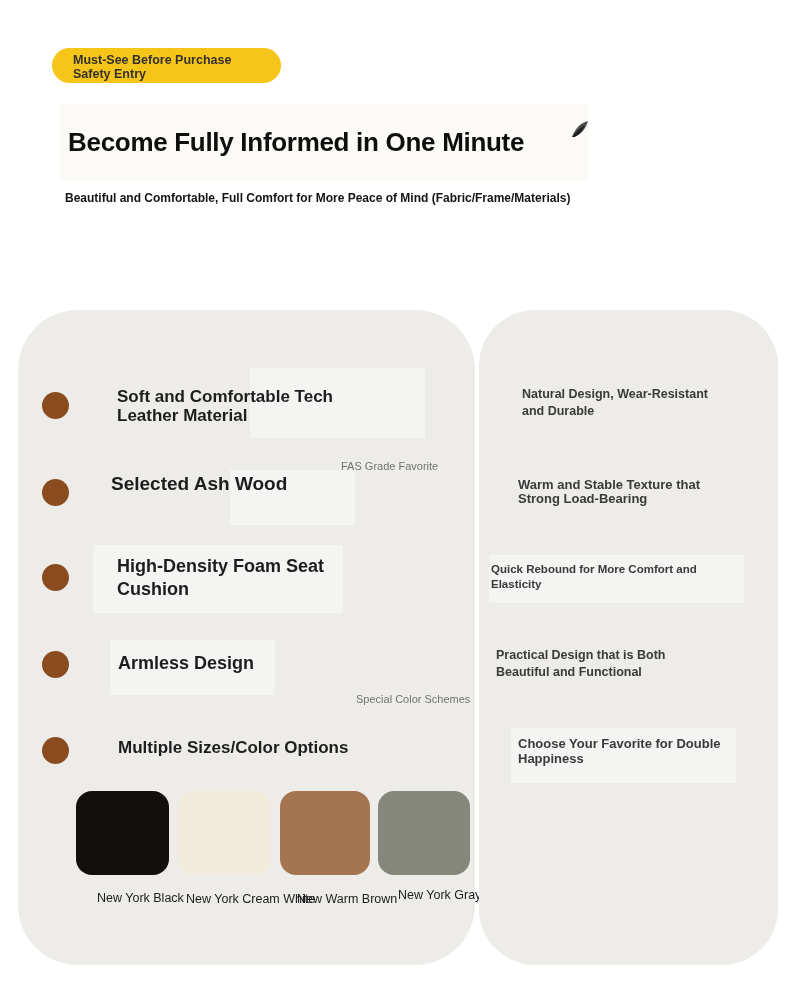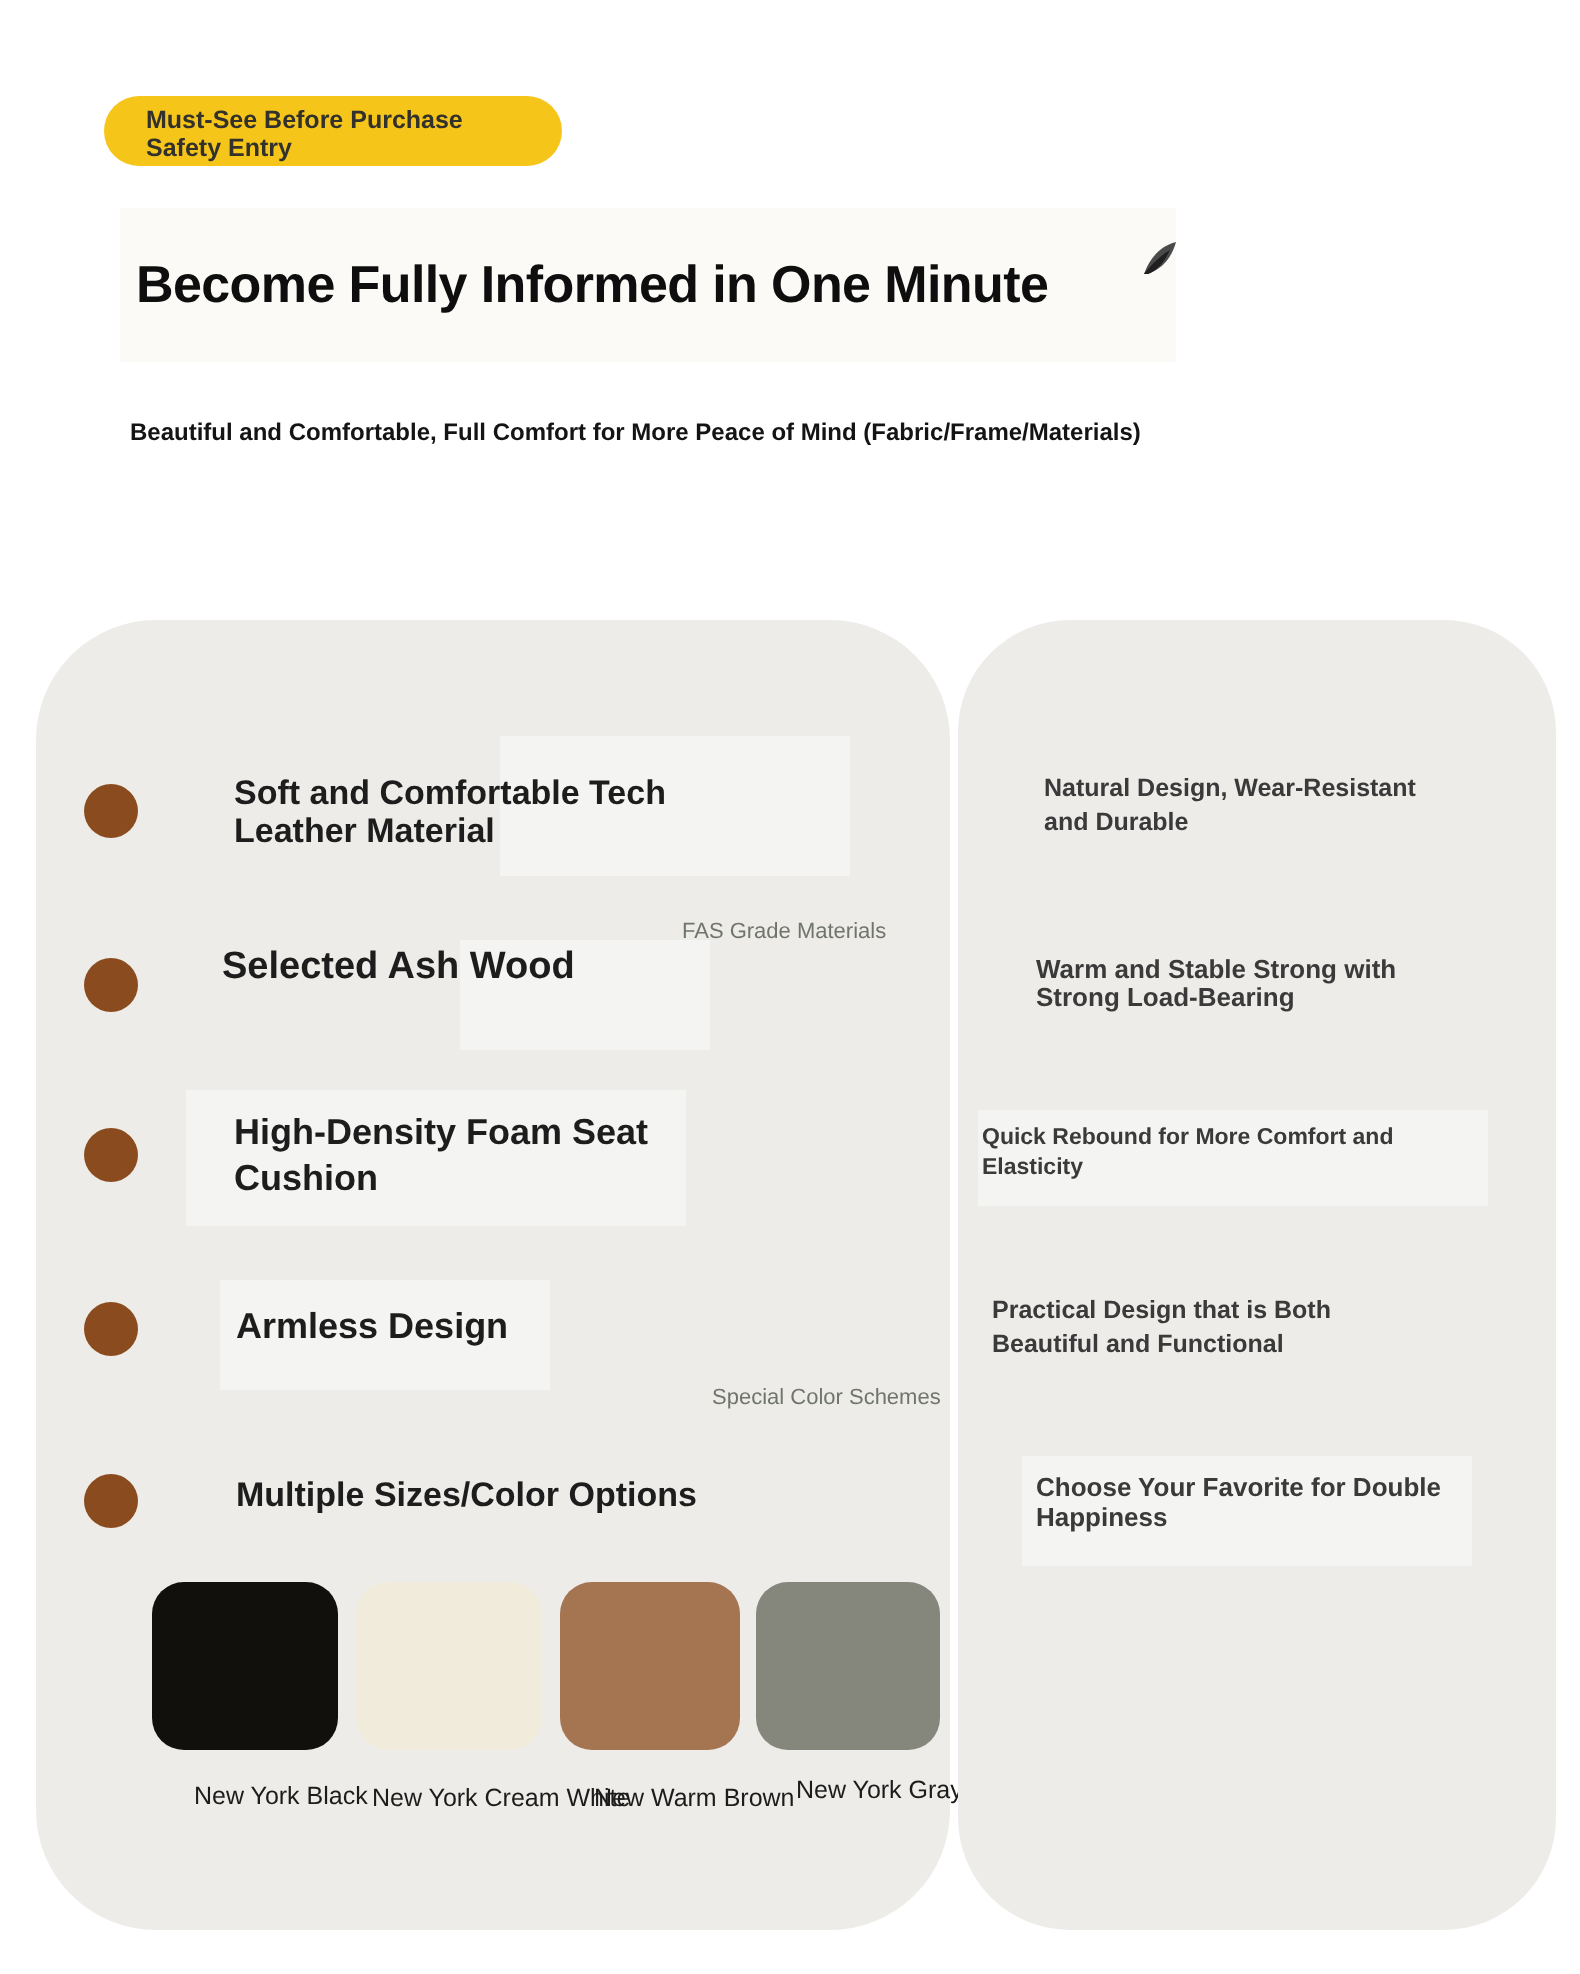--- a/index.html
+++ b/index.html
@@ -16,21 +16,21 @@
   .badge div { font-size: 12.5px; font-weight: 700; line-height: 14.5px; }
 
   
   .title-band { position: absolute; left: 60px; top: 104px; width: 528px; height: 77px; background: #fbfaf7; }
   .title {
     position: absolute; left: 68px; top: 127px; font-size: 26px; font-weight: 700;
     letter-spacing: -0.3px; color: #0e0e0e; white-space: nowrap;
   }
   .title-icon { position: absolute; left: 569px; top: 119px; width: 22px; height: 22px; }
   .subtitle {
-    position: absolute; left: 65px; top: 209px; font-size: 12px; font-weight: 700;
+    position: absolute; left: 65px; top: 191px; font-size: 12px; font-weight: 700;
     color: #141414; white-space: nowrap;
   }
 
   
   .card { position: absolute; top: 310px; height: 655px; }
   .card-left  { left: 18px;  width: 457px; border-radius: 60px; }
   .card-right { left: 479px; width: 299px; border-radius: 56px; }
   .sheen { position: absolute; background: rgba(255,255,255,0.42); }
 
   .bullet { position: absolute; left: 24px; width: 27px; height: 27px; border-radius: 50%; }
@@ -92,21 +92,21 @@
     <div class="sheen" style="left:212px;top:160px;width:125px;height:55px;"></div>
     <div class="sheen" style="left:75px;top:235px;width:250px;height:68px;"></div>
     <div class="sheen" style="left:92px;top:330px;width:165px;height:55px;"></div>
 
     <span class="bullet b1" style="background-color: rgb(138, 76, 30);"></span>
     <div class="feat-title t1">
       <div>Soft and Comfortable Tech</div>
       <div>Leather Material</div>
     </div>
 
-    <div class="tag tag1" style="color: rgb(112, 117, 108);">FAS Grade Materials</div>
+    <div class="tag tag1" style="color: rgb(112, 117, 108);">FAS Grade Favorite</div>
     <span class="bullet b2" style="background-color: rgb(138, 76, 30);"></span>
     <div class="feat-title t2">
       <div>Selected Ash Wood</div>
     </div>
 
     <span class="bullet b3" style="background-color: rgb(138, 76, 30);"></span>
     <div class="feat-title t3">
       <div>High-Density Foam Seat</div>
       <div>Cushion</div>
     </div>
@@ -136,21 +136,21 @@
   <div class="card card-right" style="background-color: rgb(237, 236, 233);">
 
     <div class="sheen" style="left:10px;top:245px;width:255px;height:48px;"></div>
     <div class="sheen" style="left:32px;top:418px;width:225px;height:55px;"></div>
 
     <div class="desc d1">
       <div>Natural Design, Wear-Resistant</div>
       <div>and Durable</div>
     </div>
     <div class="desc d2">
-      <div>Warm and Stable Strong with</div>
+      <div>Warm and Stable Texture that</div>
       <div>Strong Load-Bearing</div>
     </div>
     <div class="desc d3">
       <div>Quick Rebound for More Comfort and</div>
       <div>Elasticity</div>
     </div>
     <div class="desc d4">
       <div>Practical Design that is Both</div>
       <div>Beautiful and Functional</div>
     </div>

